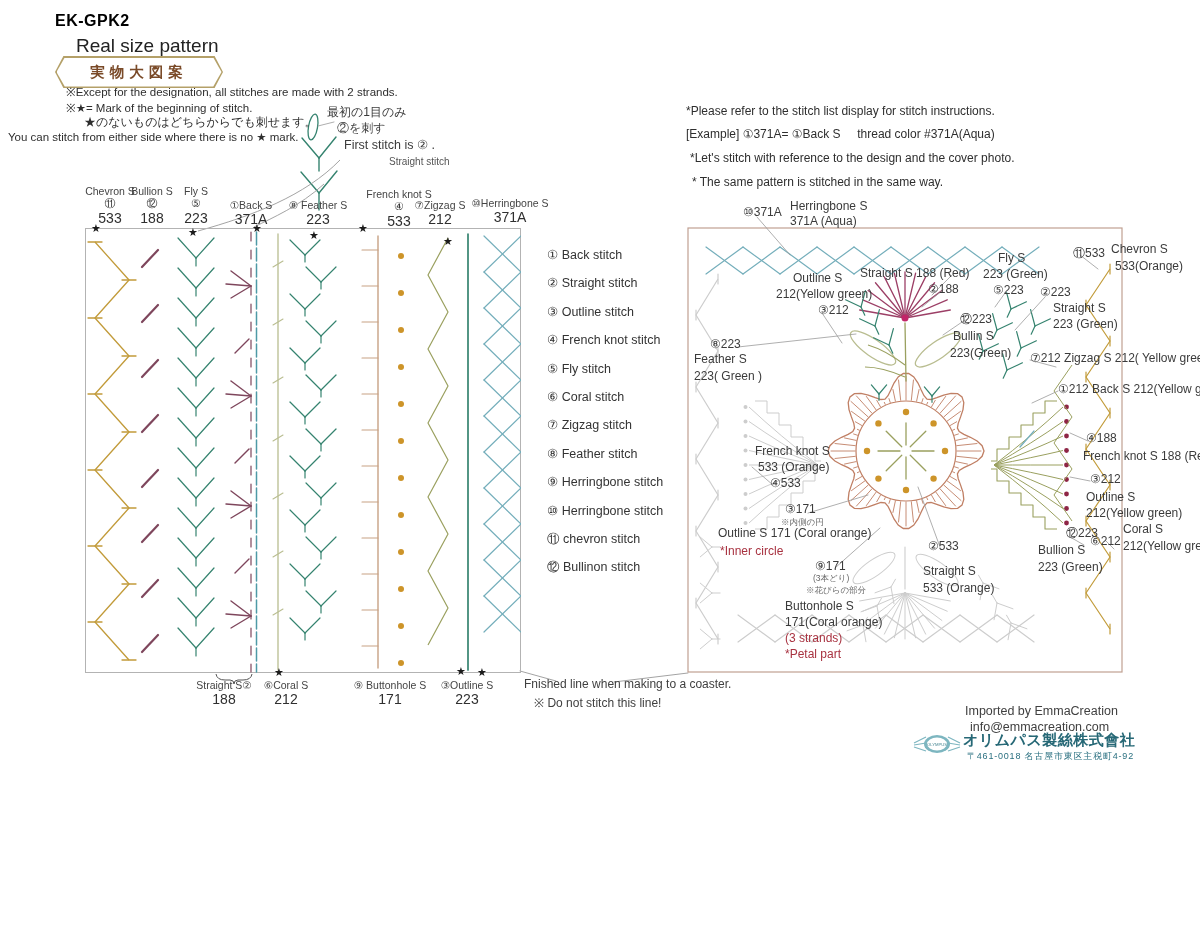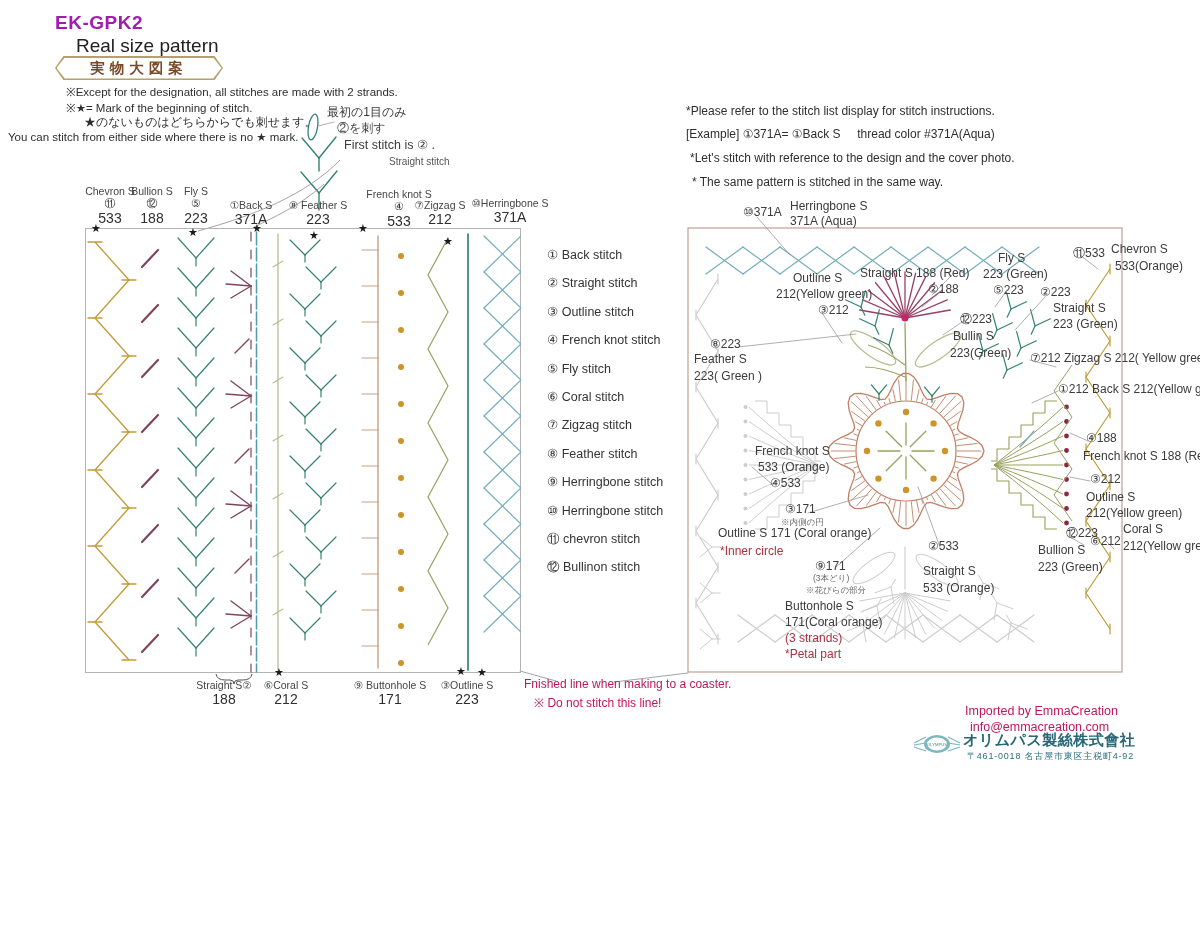--- a/index.html
+++ b/index.html
@@ -9,33 +9,33 @@
   .lb{position:absolute;white-space:nowrap;font-size:12px;color:#3b3b3b;line-height:1.25}
   .ctr{transform:translateX(-50%);text-align:center}
   .sm{font-size:10.5px;color:#444}
   .num{font-size:11px;color:#333}
   .code{font-size:14px;color:#2f2f2f}
   .red{color:#a83240}
   .tiny{font-size:8.5px;color:#666}
   .pre{white-space:pre}
   .hdr span{display:block;line-height:1.15}
   .hdr .num:empty{display:none}
-  #title-code{position:absolute;left:55px;top:12px;font-size:19px;font-weight:600;color:#a21caf;letter-spacing:.5px}
+  #title-code{position:absolute;left:55px;top:12px;font-size:16px;font-weight:600;color:#000000;letter-spacing:.5px}
   #subtitle{position:absolute;left:76px;top:35px;font-size:19px;color:#222}
-  #badge{position:absolute;left:55px;top:56px;width:168px;height:24px;
+  #badge{position:absolute;left:55px;top:56px;width:168px;height:32px;
          background:#b4a068;clip-path:polygon(5% 0,95% 0,100% 50%,95% 100%,5% 100%,0 50%)}
   #badge .in{position:absolute;left:1.5px;top:1.5px;right:1.5px;bottom:1.5px;background:#fff;
          clip-path:polygon(5% 0,95% 0,100% 50%,95% 100%,5% 100%,0 50%);
          display:flex;align-items:center;justify-content:center;
          font-size:14.5px;font-weight:bold;color:#7a4a28;letter-spacing:5px}
   .note{position:absolute;font-size:11.5px;color:#2e2e2e}
   #stitch-list{position:absolute;left:547px;top:247px}
   #stitch-list div{height:28.4px;font-size:12.5px;color:#333}
   .rnote{position:absolute;font-size:12px;color:#2e2e2e}
-  .ftxt{position:absolute;font-size:12px;color:#be185d}
+  .ftxt{position:absolute;font-size:12px;color:#404040}
   #company{position:absolute;left:963px;top:731px;font-size:15px;font-weight:bold;color:#266876;letter-spacing:.5px}
   #address{position:absolute;left:967px;top:750px;font-size:9px;color:#2a7080;letter-spacing:.8px}
 </style>
 </head>
 <body>
 
 <div id="page">
 
   <svg id="underlay" width="1200" height="927" style="left:0;top:0">
       <ellipse cx="313" cy="127" rx="4.5" ry="13" fill="none" stroke="#35836f" stroke-width="1.3" transform="rotate(10 313 127)"></ellipse>

